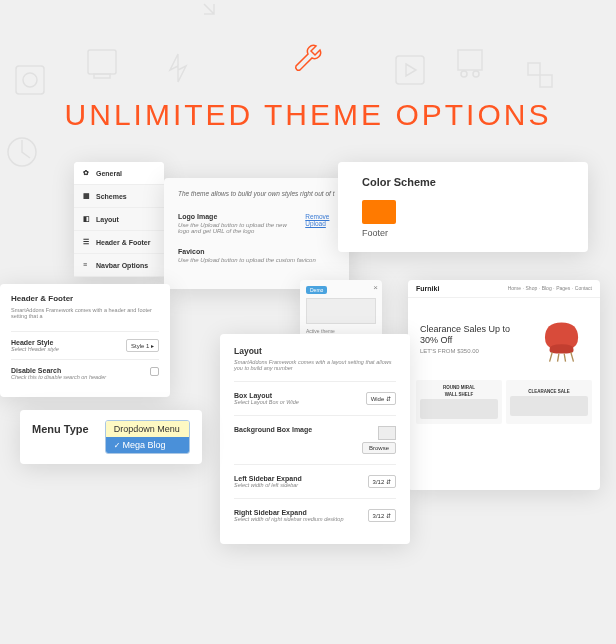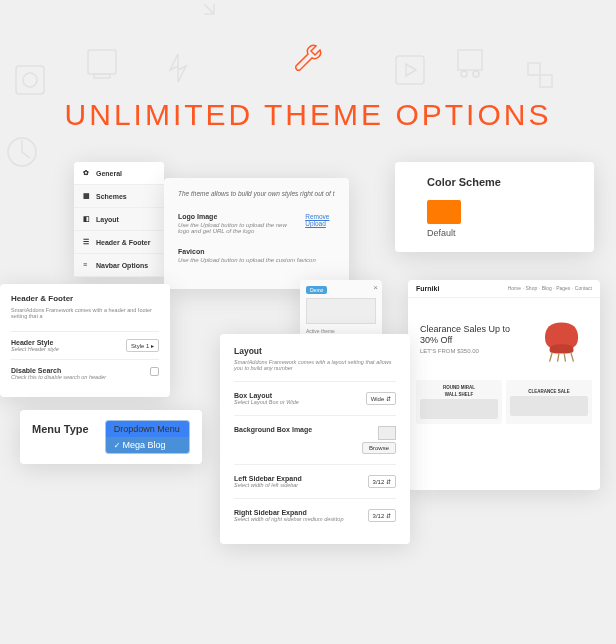--- a/index.html
+++ b/index.html
@@ -23,40 +23,40 @@
 
 
 .p-general{left:164px;top:16px;width:185px;padding:12px 14px;background:#fafafa}
 .p-general .hint{font-size:6.5px;color:#666;font-style:italic;margin-bottom:16px}
 .field{margin-bottom:14px}
 .field-label{font-size:7px;font-weight:700;margin-bottom:2px}
 .field-desc{font-size:6px;color:#888;font-style:italic}
 .link{color:#3a7bd5;font-size:6.5px;text-decoration:underline;cursor:pointer}
 
 
-.p-color{right:22px;top:0;width:199px;padding:14px 32px;z-index:5}
+.p-color{right:28px;top:0;width:250px;padding:14px 24px;z-index:5}
 .p-color .lbl{font-size:11px;font-weight:700;margin-bottom:12px}
 .swatch{width:34px;height:24px;background:#ff7a00;border-radius:2px;margin-bottom:4px;cursor:pointer}
 .swatch-label{font-size:9px;color:#555}
 
 
 .p-hf{left:0;top:122px;width:170px;padding:10px 11px;z-index:4}
 .p-hf .section-title{font-size:8px;font-weight:700;margin-bottom:4px}
 .p-hf .section-desc{font-size:5.5px;color:#888;margin-bottom:12px}
 .hf-row{display:flex;justify-content:space-between;align-items:flex-start;padding:7px 0;border-top:1px solid #eee}
 .hf-row .lab{font-size:7px;font-weight:700}
 .hf-row .sub{font-size:5.5px;color:#888;font-style:italic}
 .mini-select{font-size:6px;padding:2px 4px;border:1px solid #ccc;border-radius:2px;background:#fff}
 .mini-chk{width:9px;height:9px;border:1px solid #bbb;border-radius:2px;background:#fff}
 
 
 .p-menu{left:20px;top:248px;width:182px;padding:10px 12px;z-index:6;display:flex;align-items:flex-start;gap:16px}
 .p-menu .mlabel{font-size:11px;font-weight:700;padding-top:3px}
 .menu-dd{border:1px solid #aac7e4;border-radius:3px;overflow:hidden;font-size:9px;flex:1}
-.menu-dd .opt{padding:3px 8px;background:#3b82f6;cursor:pointer}
+.menu-dd .opt{padding:3px 8px;background:#fef9c3;cursor:pointer}
 .menu-dd .opt.sel{background:#4a90d9;color:#fff}
 .menu-dd .opt.sel::before{content:"✓ ";font-size:8px}
 
 
 .p-layout{left:220px;top:172px;width:190px;padding:12px 14px;z-index:5}
 .p-layout .section-title{font-size:8.5px;font-weight:700;margin-bottom:3px}
 .p-layout .section-desc{font-size:5.5px;color:#888;font-style:italic;margin-bottom:10px}
 .lrow{display:flex;justify-content:space-between;align-items:flex-start;padding:10px 0;border-top:1px solid #eee}
 .lrow .lab{font-size:7px;font-weight:700}
 .lrow .sub{font-size:5.5px;color:#888;font-style:italic}
@@ -161,21 +161,21 @@
     </div>
     <div class="field">
       <div class="field-label">Favicon</div>
       <div class="field-desc">Use the Upload button to upload the custom favicon</div>
     </div>
   </div>
 
   <div class="panel p-color">
     <div class="lbl">Color Scheme</div>
     <div class="swatch"></div>
-    <div class="swatch-label">Default</div>
+    <div class="swatch-label">Footer</div>
   </div>
 
   <div class="panel p-hf">
     <div class="section-title">Header &amp; Footer</div>
     <div class="section-desc">SmartAddons Framework comes with a header and footer setting that a</div>
     <div class="hf-row">
       <div>
         <div class="lab">Header Style</div>
         <div class="sub">Select Header style</div>
       </div>

